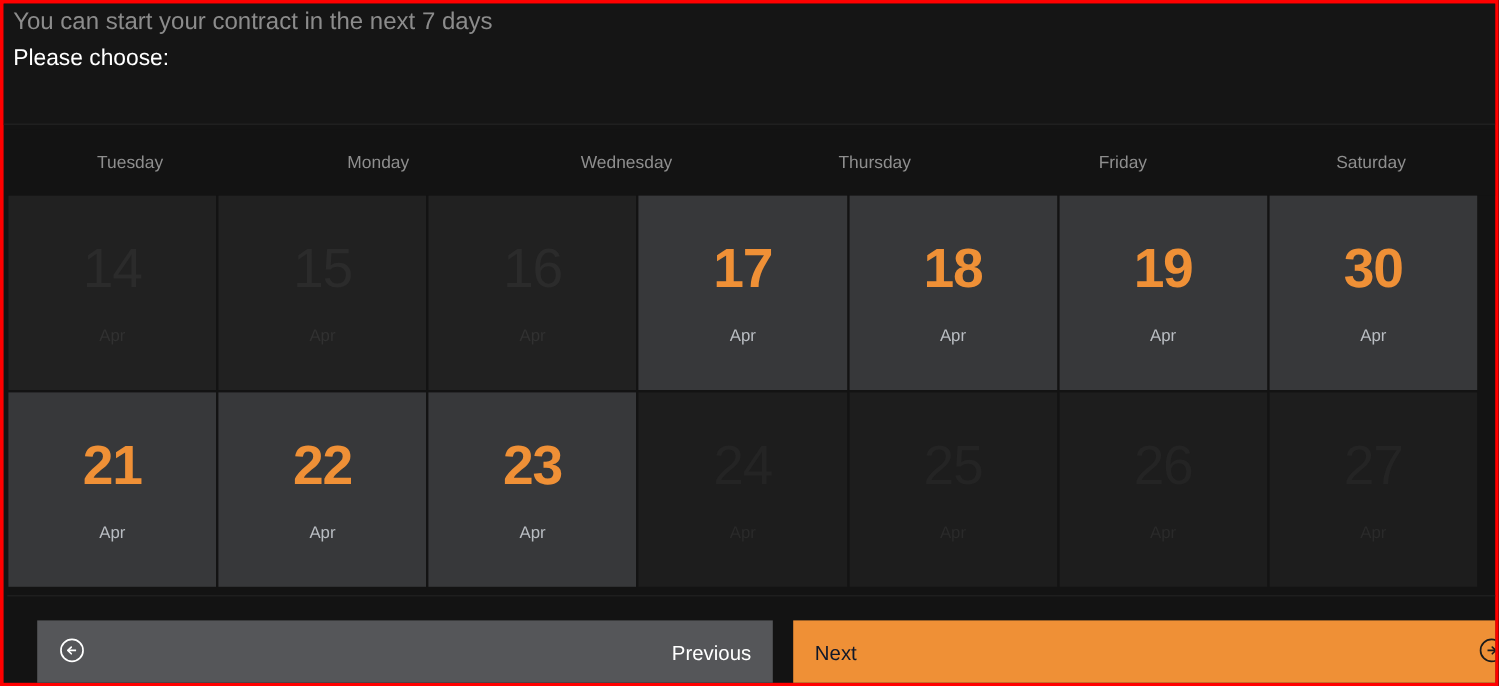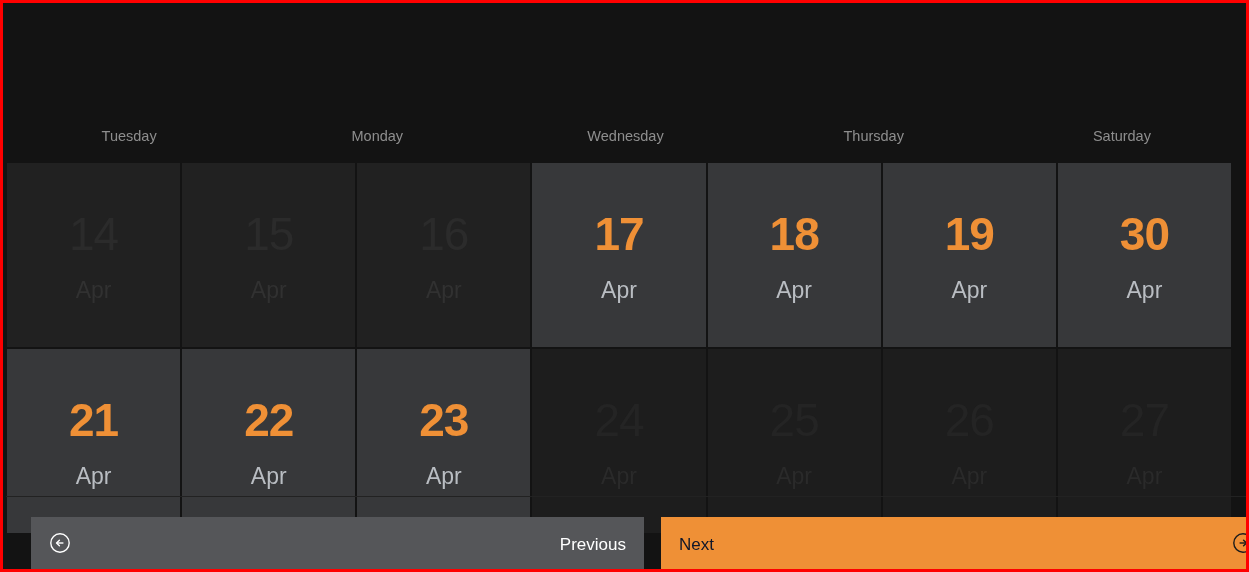--- a/index.html
+++ b/index.html
@@ -70,38 +70,38 @@
     position: absolute;
     left: 4px; top: 160px;
     width: 1224px;
     display: flex;
     flex-direction: column;
     gap: 2px;
   }
   .grid-row {
     display: flex;
     gap: 2px;
-    height: 184px;
+    height: 162px;
   }
   .day-cell {
     flex: 1 1 0;
     display: flex;
     flex-direction: column;
     align-items: center;
     justify-content: center;
     box-sizing: border-box;
     user-select: none;
   }
   .day-cell .num {
     font-size: 46px;
     line-height: 50px;
     letter-spacing: -1px;
   }
   .day-cell .mon {
-    font-size: 23px;
+    font-size: 14px;
     line-height: 22px;
     margin-top: 20px;
   }
   
   .day-cell.enabled {
     background: #37383a;
     cursor: pointer;
   }
   .day-cell.enabled .num {
     color: #ef9036;
@@ -180,26 +180,31 @@
     color: #0f172a;
     font-size: 17px;
   }
   .circle-icon { display: block; }
 </style>
 </head>
 <body>
 
 <div id="app">
 
+  <div class="header">
+    <div class="line1">You can start your contract in the next 7 days</div>
+    <div class="line2">Please choose:</div>
+  </div>
 
   <div class="weekdays">
     <div class="weekday">Tuesday</div>
     <div class="weekday">Monday</div>
     <div class="weekday">Wednesday</div>
     <div class="weekday">Thursday</div>
+    <div class="weekday">Friday</div>
     <div class="weekday">Saturday</div>
   </div>
 
   <div class="grid">
 
     <div class="grid-row">
       <div class="day-cell disabled-a">
         <span class="num">14</span>
         <span class="mon">Apr</span>
       </div>

